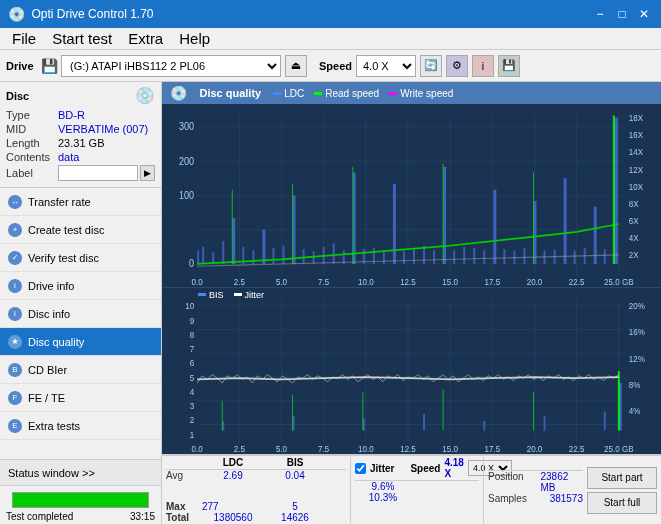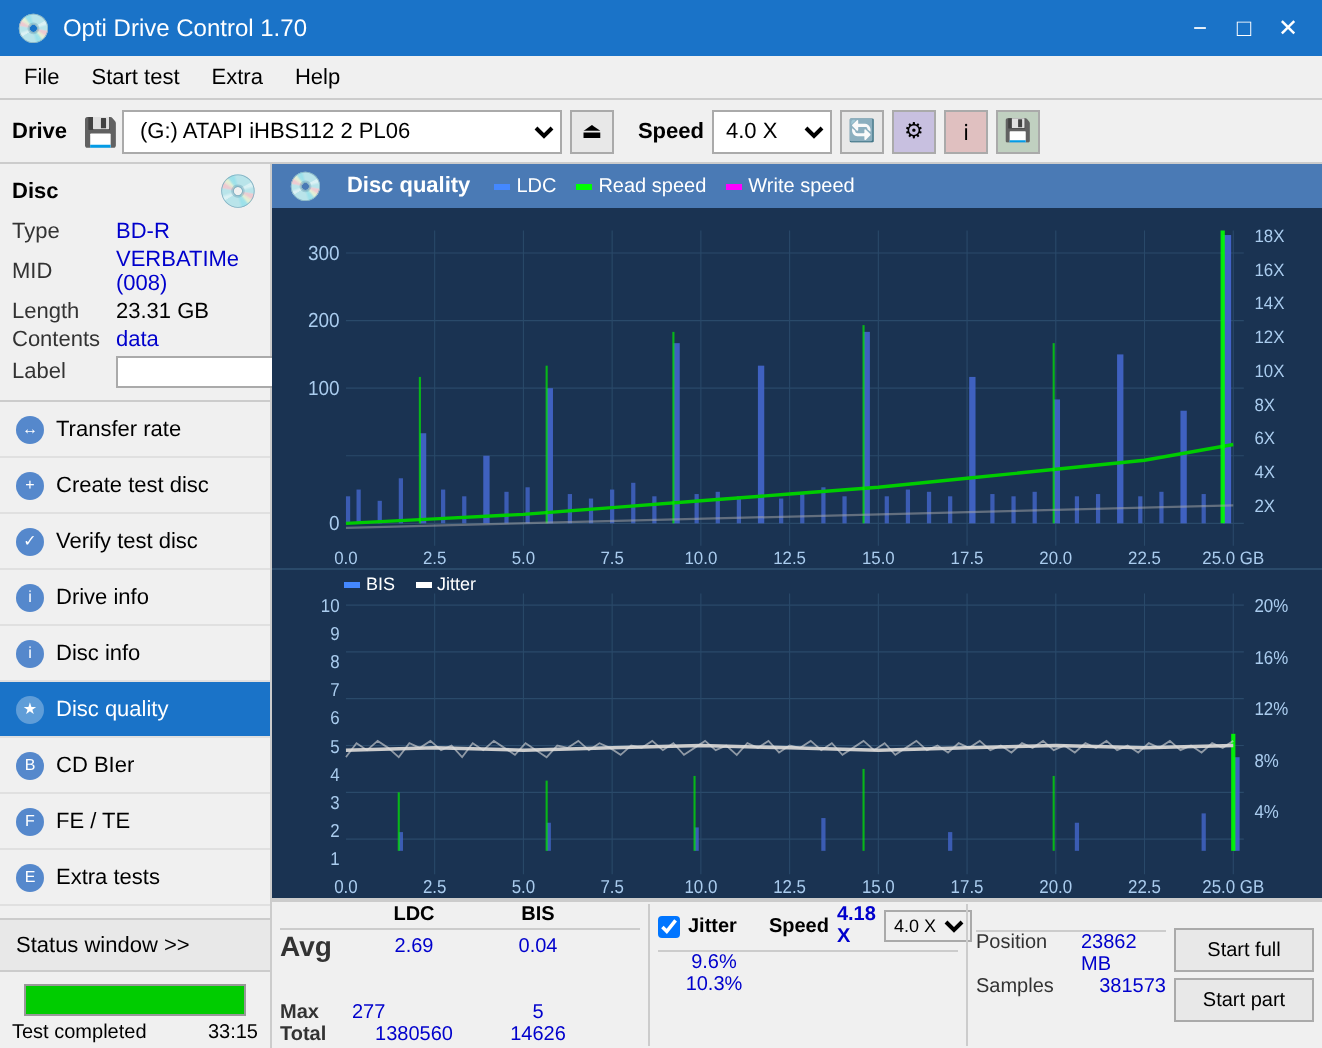--- a/index.html
+++ b/index.html
@@ -29,21 +29,21 @@
       background: #f0f0f0;
       height: 22px;
       display: flex;
       align-items: center;
       padding: 0 4px;
       border-bottom: 1px solid #ccc;
     }
     .menu-item {
       padding: 2px 8px;
       cursor: pointer;
-      font-size: 11px;
+      font-size: 15px;
       text-align: right;
     }
 
     
     .drive-toolbar {
       background: #f0f0f0;
       height: 32px;
       display: flex;
       align-items: center;
       padding: 0 6px;
@@ -81,21 +81,21 @@
     }
 
     
     .main-content {
       display: flex;
       height: calc(524px - 28px - 22px - 32px);
     }
 
     
     .sidebar {
-      width: 136px;
+      width: 162px;
       background: #f0f0f0;
       border-right: 1px solid #ccc;
       display: flex;
       flex-direction: column;
       flex-shrink: 0;
     }
 
     
     .disc-panel {
       background: #f0f0f0;
@@ -318,21 +318,21 @@
       <div class="disc-header">
         <span class="disc-title">Disc</span>
         <span style="font-size:16px;cursor:pointer;">💿</span>
       </div>
       <div class="disc-row">
         <span class="disc-row-label">Type</span>
         <span class="disc-row-value">BD-R</span>
       </div>
       <div class="disc-row">
         <span class="disc-row-label">MID</span>
-        <span class="disc-row-value">VERBATIMe (008)</span>
+        <span class="disc-row-value">VERBATIMe (007)</span>
       </div>
       <div class="disc-row">
         <span class="disc-row-label">Length</span>
         <span class="disc-row-value black">23.31 GB</span>
       </div>
       <div class="disc-row">
         <span class="disc-row-label">Contents</span>
         <span class="disc-row-value">data</span>
       </div>
       <div class="disc-row">
@@ -617,21 +617,21 @@
 
       <div style="display:flex;align-items:stretch;background:#f0f0f0;border-top:1px solid #ccc;padding:1px 4px;gap:4px;">
 
         <div style="display:flex;flex-direction:column;min-width:180px;">
           <div style="display:flex;border-bottom:1px solid #ccc;padding-bottom:1px;">
             <div style="width:36px;"></div>
             <div style="width:62px;text-align:center;font-size:10px;font-weight:bold;">LDC</div>
             <div style="width:62px;text-align:center;font-size:10px;font-weight:bold;">BIS</div>
           </div>
           <div style="display:flex;align-items:center;">
-            <div style="width:36px;font-size:14px;font-weight:bold;color:#333;">Avg</div>
+            <div style="width:36px;font-size:10px;font-weight:normal;color:#333;">Avg</div>
             <div style="width:62px;text-align:center;font-size:10px;color:#0000cc;">2.69</div>
             <div style="width:62px;text-align:center;font-size:10px;color:#0000cc;">0.04</div>
           </div>
           <div style="display:flex;align-items:center;margin-top:20px;">
             <div style="width:36px;font-size:10px;font-weight:bold;color:#333;">Max</div>
             <div style="width:62px;text-align:left;font-size:10px;color:#0000cc;">277</div>
             <div style="width:62px;text-align:center;font-size:10px;color:#0000cc;">5</div>
           </div>
           <div style="display:flex;align-items:center;">
             <div style="width:36px;font-size:10px;font-weight:bold;color:#333;">Total</div>
@@ -664,20 +664,20 @@
             <span style="font-size:10px;color:#333;width:52px;">Position</span>
             <span style="font-size:10px;color:#0000cc;">23862 MB</span>
           </div>
           <div style="display:flex;align-items:flex-end;gap:20px;">
             <span style="font-size:10px;color:#333;width:52px;">Samples</span>
             <span style="font-size:10px;color:#0000cc;">381573</span>
           </div>
         </div>
 
         <div style="display:flex;flex-direction:column;justify-content:center;gap:3px;margin-left:auto;">
+          <button class="action-btn">Start part</button>
           <button class="action-btn">Start full</button>
-          <button class="action-btn">Start part</button>
         </div>
       </div>
     </div>
 
   </div>
 </div>
 
 </body></html>

